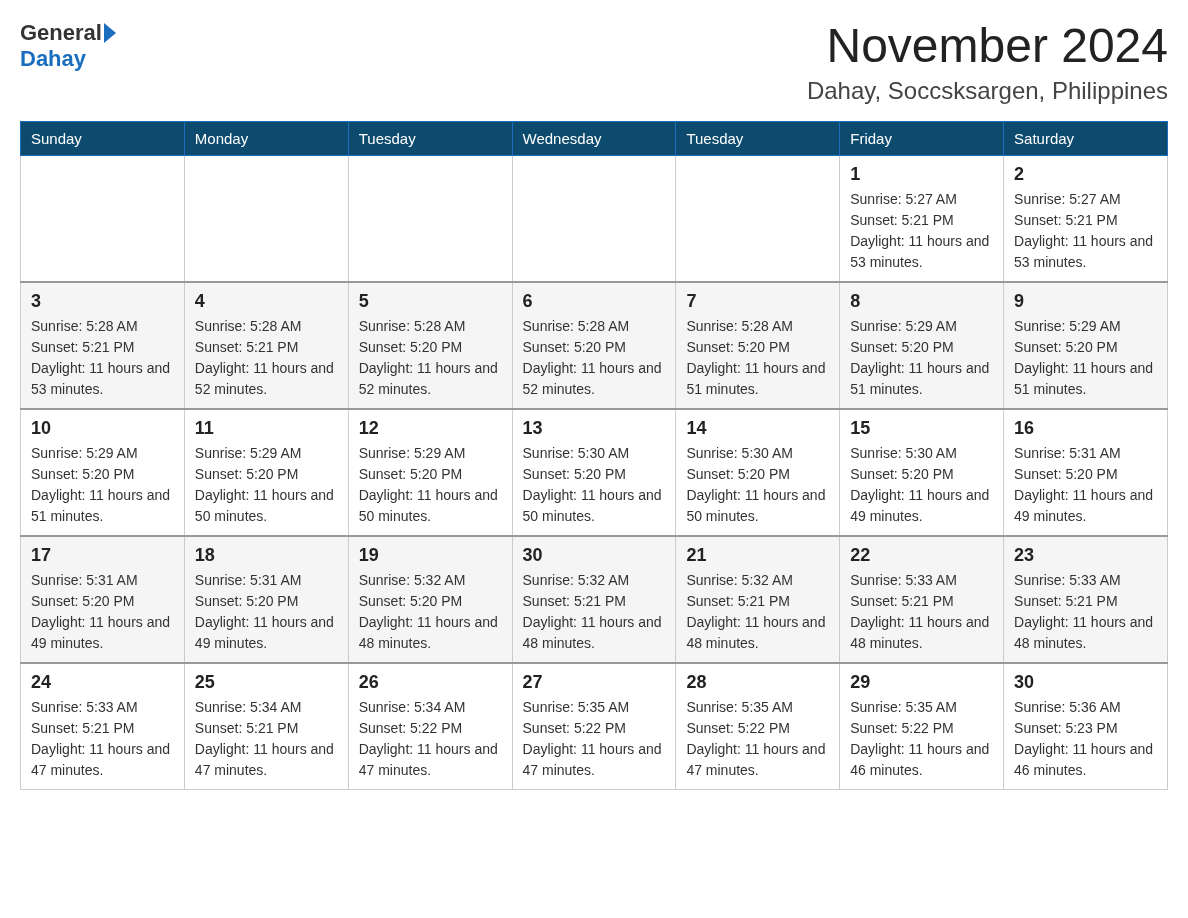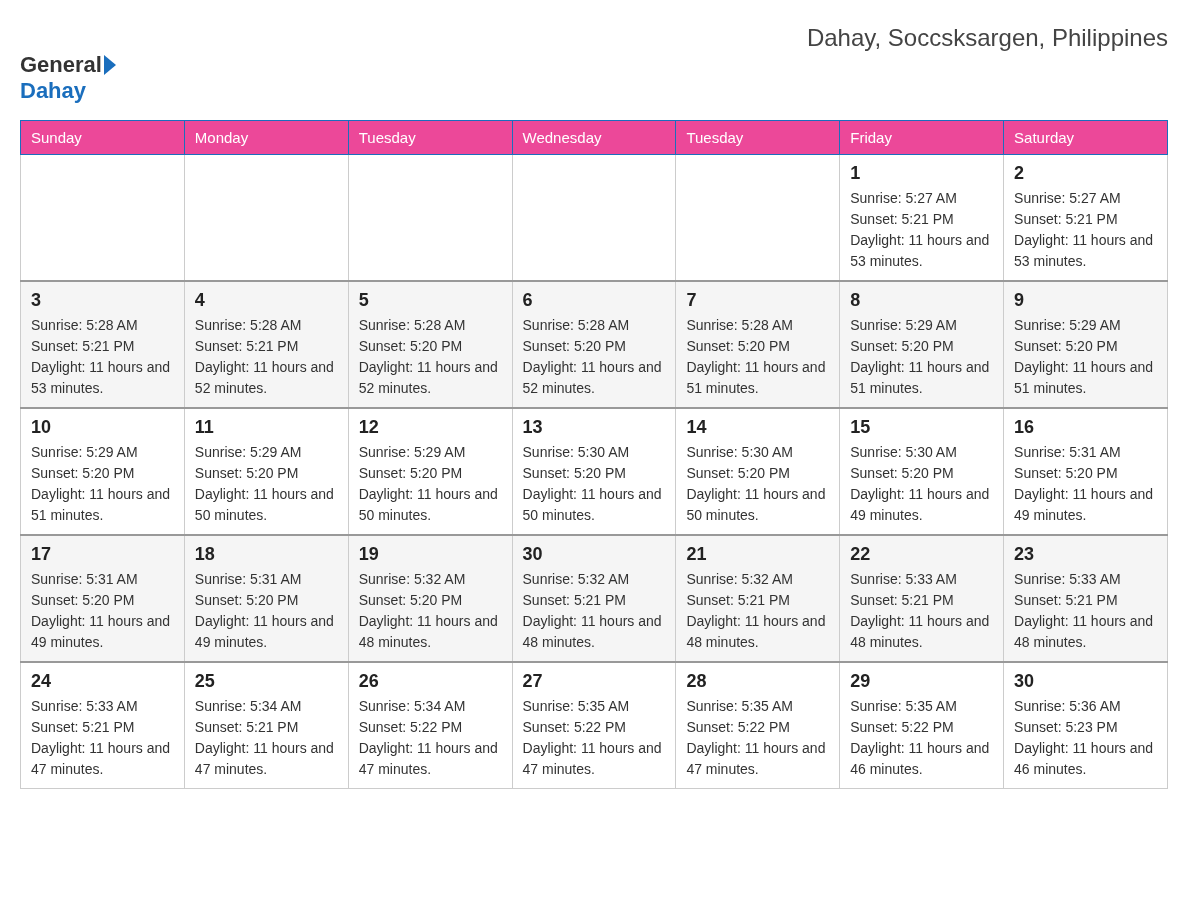--- a/index.html
+++ b/index.html
@@ -37,21 +37,20 @@
       color: #1a6ebd;
     }
     .logo-wrapper {
       display: flex;
       flex-direction: column;
       align-items: flex-start;
     }
     .logo-row {
       display: flex;
       align-items: flex-end;
-      margin-top: 32px;
     }
     .title-area {
       text-align: right;
     }
     .page-title {
       font-size: 48px;
       font-weight: normal;
       color: #222;
       line-height: 1.1;
     }
@@ -59,21 +58,21 @@
       font-size: 24px;
       color: #444;
       margin-top: 4px;
     }
     table {
       width: 100%;
       border-collapse: collapse;
       table-layout: fixed;
     }
     thead th {
-      background-color: #ec4899;
+      background-color: #0c4a6e;
       color: #fff;
       font-size: 15px;
       font-weight: normal;
       padding: 8px 10px;
       text-align: left;
       border: 1px solid #1a6ebd;
     }
     tbody td {
       border: 1px solid #ccc;
       vertical-align: top;
@@ -111,20 +110,21 @@
 
 <div class="header-area">
   <div class="logo-wrapper">
     <div class="logo-row">
       <span class="logo-text-general">General</span>
       <div class="logo-arrow"></div>
     </div>
     <span class="logo-text-blue">Dahay</span>
   </div>
   <div class="title-area">
+    <h1 class="page-title">November 2024</h1>
     <div class="page-subtitle">Dahay, Soccsksargen, Philippines</div>
   </div>
 </div>
 
 <table>
   <thead>
     <tr>
       <th>Sunday</th>
       <th>Monday</th>
       <th>Tuesday</th>

